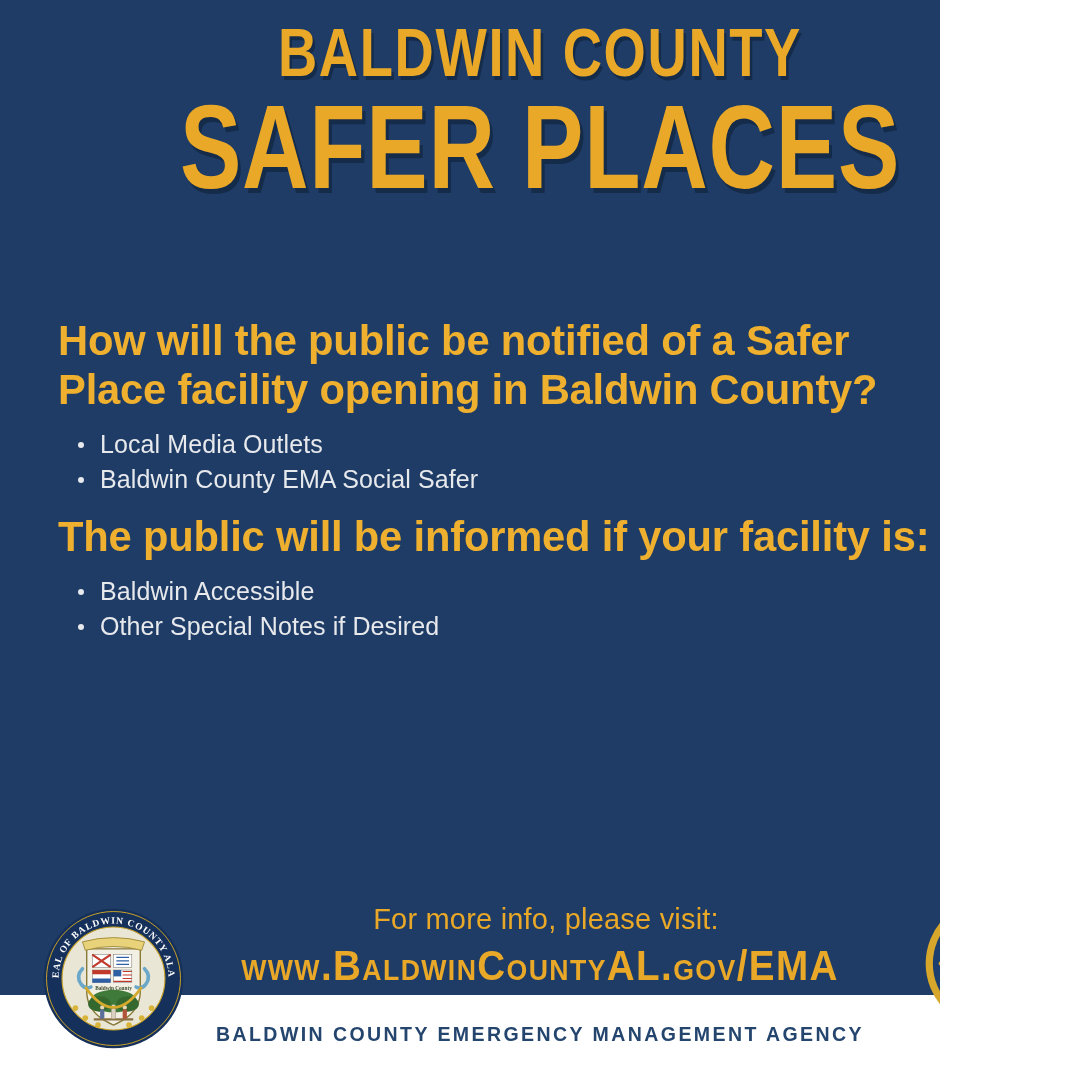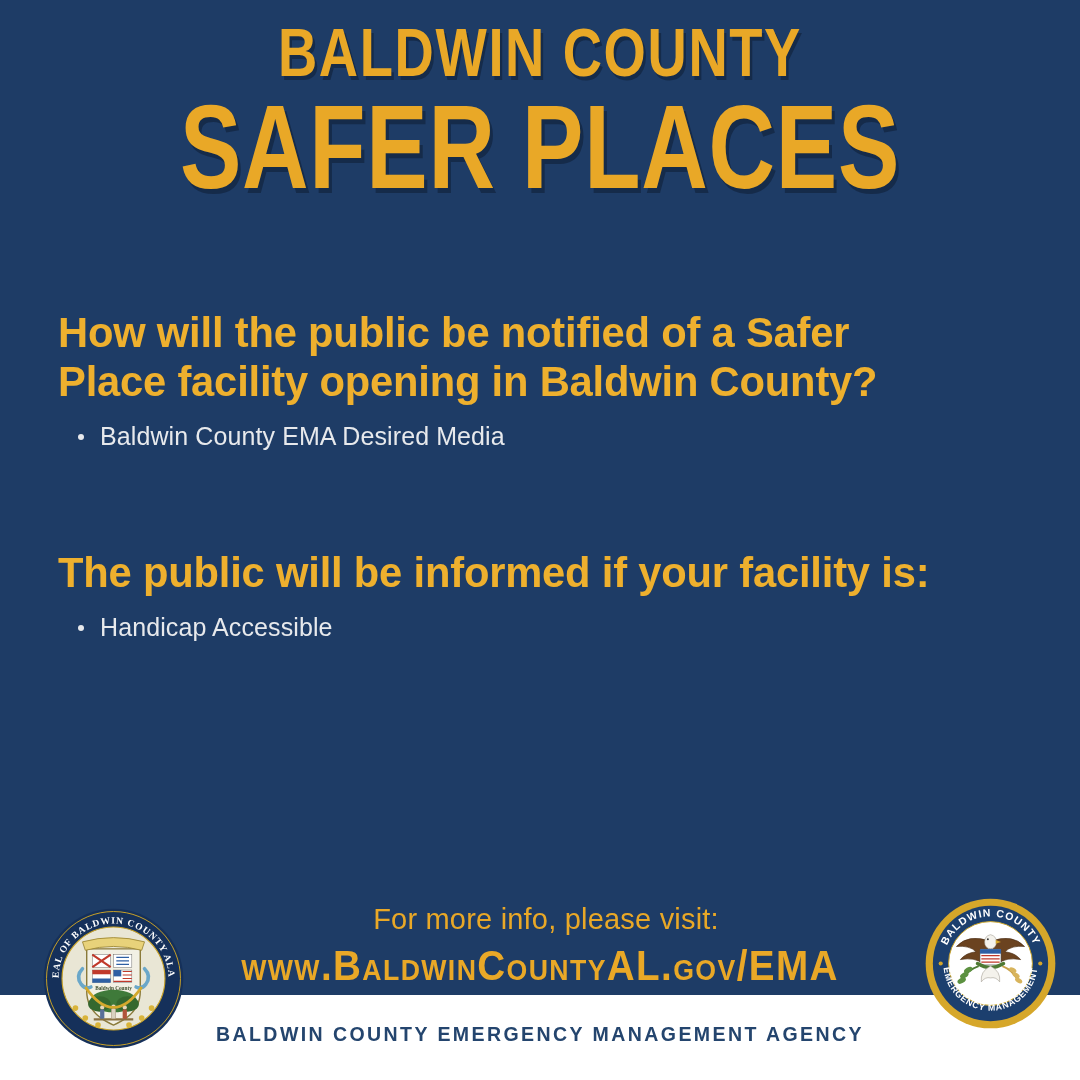--- a/index.html
+++ b/index.html
@@ -2,21 +2,21 @@
 <html><head>
 <meta charset="utf-8">
 <style>
   html, body {
     margin: 0;
     padding: 0;
     background: #ffffff;
   }
   #poster {
     position: relative;
-    width: 1080px;
+    width: 940px;
     height: 1080px;
     background: #1e3c66;
     overflow: hidden;
     font-family: "Liberation Sans", sans-serif;
     -webkit-font-smoothing: antialiased;
   }
 
   
   .title-block {
     position: absolute;
@@ -48,22 +48,22 @@
     text-shadow: 4px 5px 0 rgba(10,22,40,0.45);
     margin-top: 6px;
   }
 
   
   .section {
     position: absolute;
     left: 58px;
     width: 960px;
   }
-  .sec-q { top: 308px; }
-  .sec-f { top: 548px; }
+  .sec-q { top: 316px; }
+  .sec-f { top: 512px; }
 
   .sec-heading {
     color: #eeb02e;
     font-family: "Liberation Sans Narrow", "Liberation Sans", sans-serif;
     font-weight: bold;
     font-size: 43px;
     line-height: 49px;
     letter-spacing: -0.2px;
     margin: 0 0 16px 0;
     transform: scaleX(0.97);
@@ -166,30 +166,32 @@
     <div class="title-line1">BALDWIN COUNTY</div>
     <div class="title-line2">SAFER PLACES</div>
   </div>
 
   <div class="section sec-q">
     <div class="sec-heading">
       <span class="l">How will the public be notified of a Safer</span>
       <span class="l">Place facility opening in Baldwin County?</span>
     </div>
     <ul class="bullets">
-      <li>Baldwin County EMA Desired Media</li>
+      <li>Local Media Outlets</li>
+      <li>Baldwin County EMA Social Safer</li>
     </ul>
   </div>
 
   <div class="section sec-f">
     <div class="sec-heading">
       <span class="l">The public will be informed if your facility is:</span>
     </div>
     <ul class="bullets">
-      <li>Handicap Accessible</li>
+      <li>Baldwin Accessible</li>
+      <li>Other Special Notes if Desired</li>
     </ul>
   </div>
 
   <div class="footer-cta">
     <div class="cta-line">For more info, please visit:</div>
     <div class="cta-url">www.BaldwinCountyAL.gov/EMA</div>
   </div>
 
   <div class="white-band"></div>
   <div class="band-text">BALDWIN COUNTY EMERGENCY MANAGEMENT AGENCY</div>

